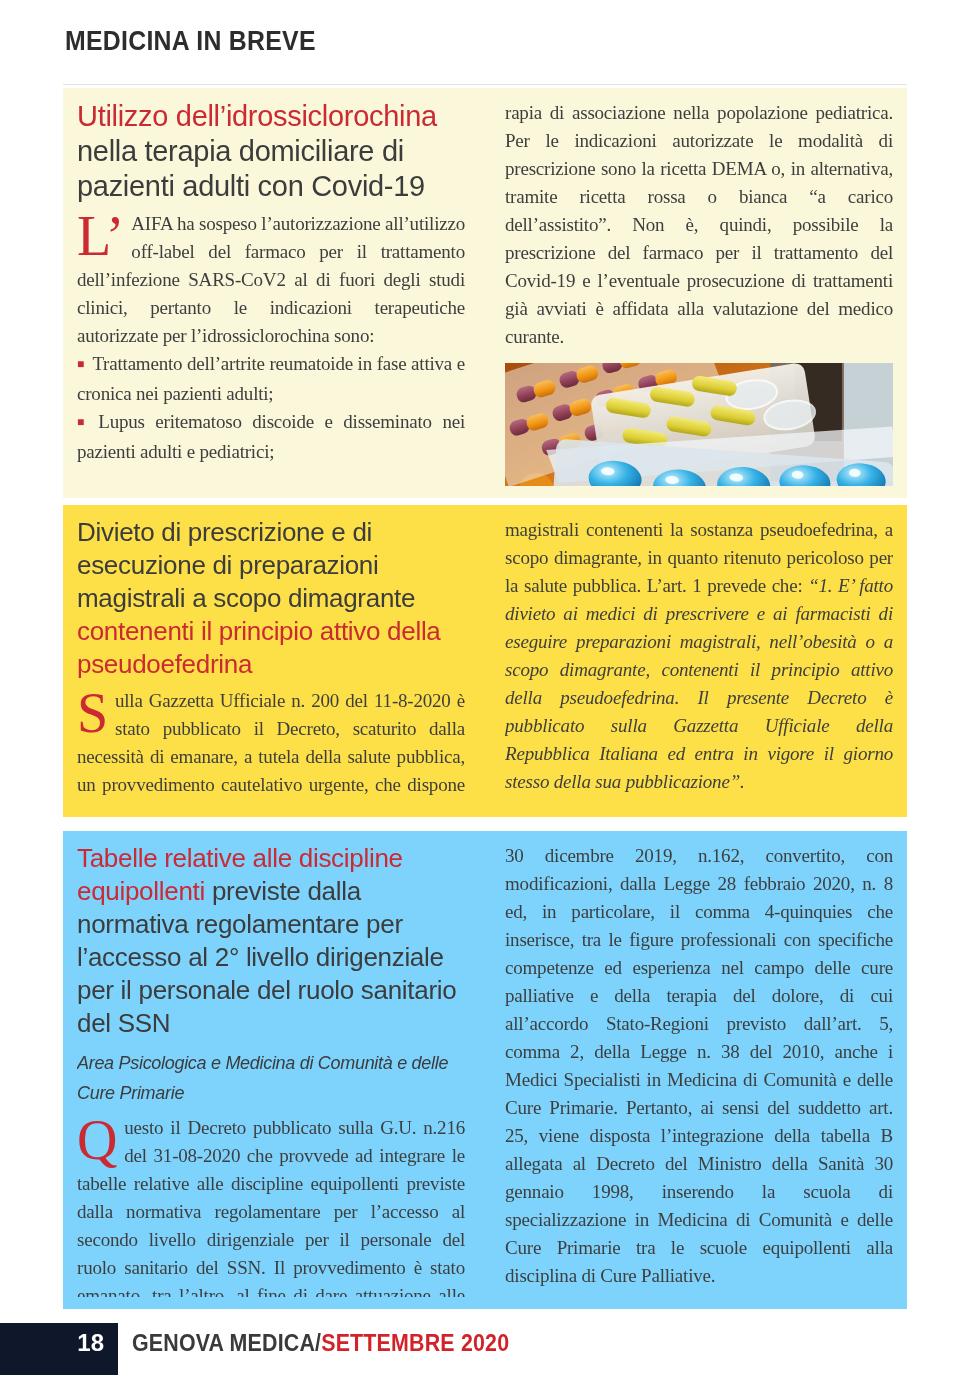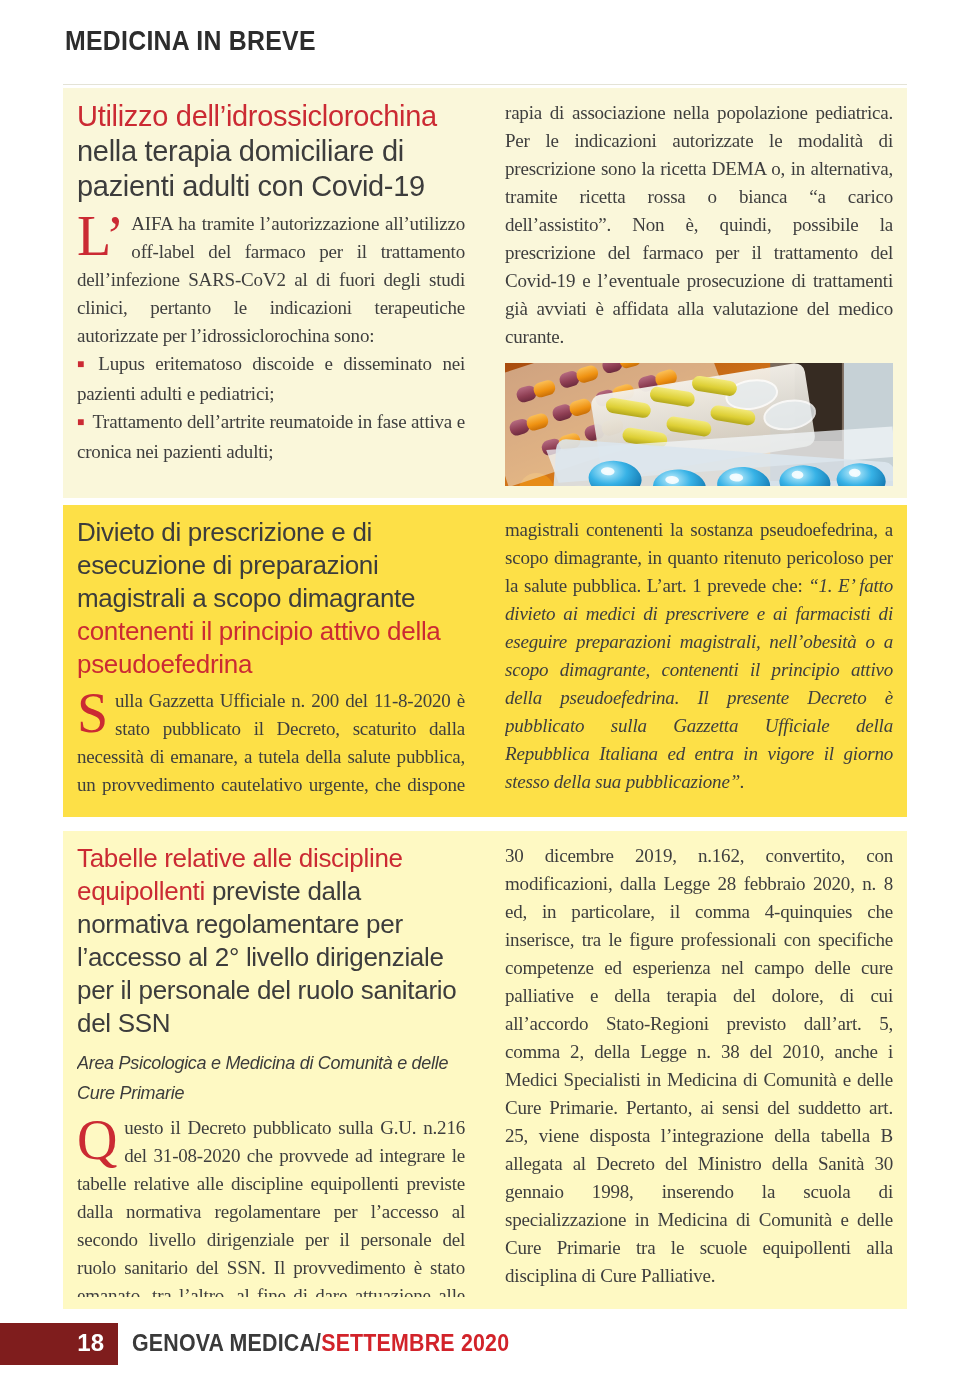--- a/index.html
+++ b/index.html
@@ -11,21 +11,21 @@
   }
   .kicker{
     position:absolute;left:65px;top:26px;
     font-size:27px;font-weight:700;color:#2d2d2d;letter-spacing:.3px;
     transform:scaleX(.92);transform-origin:left center;white-space:nowrap;
   }
   .rule{position:absolute;left:63px;top:84px;width:844px;height:1px;background:#e4e3d6;}
   .panel{position:absolute;left:63px;width:844px;box-sizing:border-box;overflow:hidden;}
   .panel-1{top:88px;height:410px;background:#faf7da;}
   .panel-2{top:505px;height:312px;background:#fde047;}
-  .panel-3{top:831px;height:478px;background:#fef9c3;}
+  .panel-3{top:831px;height:478px;background:#7dd3fc;}
   .cols{display:flex;gap:40px;padding:11px 14px 12px 14px;height:100%;box-sizing:border-box;}
   .col{flex:1 1 0;min-width:0;overflow:hidden;}
   .headline{margin:0 0 6px 0;font-weight:400;color:#3c3c3c;}
   .hl-1{font-size:29px;line-height:35px;letter-spacing:-.3px;}
   .hl-2{font-size:26px;line-height:33px;letter-spacing:-.3px;}
   .red{color:#cb2a33;}
   .body-text{
     margin:0;font-size:19px;line-height:28px;color:#3e3e3e;
     text-align:justify;letter-spacing:-.2px;font-family:Liberation Serif, serif;
   }
@@ -35,21 +35,21 @@
   }
   .bullet-item{margin:0;}
   .sq{color:#cb2a33;font-size:12px;margin-right:8px;position:relative;top:-2px;letter-spacing:0;}
   .subtitle{
     margin:8px 0 6px 0;font-style:italic;font-weight:400;
     font-size:18px;line-height:30px;color:#3c3c3c;letter-spacing:-.3px;
   }
   .quote{font-style:italic;}
   .photo{display:block;width:100%;height:152px;margin-top:12px;}
   .footer-badge{
-    position:absolute;left:0;top:1323px;width:118px;height:42px;background:#7f1d1d;
+    position:absolute;left:0;top:1323px;width:118px;height:52px;background:#0f172a;
     color:#ffffff;font-size:24px;font-weight:700;line-height:40px;
     text-align:right;padding-right:14px;box-sizing:border-box;
   }
   .footer-line{
     position:absolute;left:132px;top:1323px;height:40px;line-height:41px;
     font-size:23px;font-weight:700;letter-spacing:.2px;white-space:nowrap;
     transform:scaleX(.93);transform-origin:left center;color:#3a3a3a;
   }
   .footer-line .issue{color:#d2232a;}
 </style>
@@ -58,23 +58,23 @@
 
 <div class="page">
 
   <div class="kicker">MEDICINA IN BREVE</div>
   <div class="rule"></div>
 
   <section class="panel panel-1">
     <div class="cols">
       <div class="col">
         <h2 class="headline hl-1"><span class="red">Utilizzo dell’idrossiclorochina</span><span> nella terapia domiciliare di pazienti adulti con Covid-19</span></h2>
-        <p class="body-text"><span class="dropcap">L’</span><span>AIFA ha tramite l’autorizzazione all’utilizzo off-label del farmaco per il trattamento dell’infezione SARS-CoV2 al di fuori degli studi clinici, pertanto le indicazioni terapeutiche autorizzate per l’idrossiclorochina sono:</span></p>
+        <p class="body-text"><span class="dropcap">L’</span><span>AIFA ha sospeso l’autorizzazione all’utilizzo off-label del farmaco per il trattamento dell’infezione SARS-CoV2 al di fuori degli studi clinici, pertanto le indicazioni terapeutiche autorizzate per l’idrossiclorochina sono:</span></p>
+        <p class="body-text bullet-item"><span class="sq">■</span><span>Trattamento dell’artrite reumatoide in fase attiva e cronica nei pazienti adulti;</span></p>
         <p class="body-text bullet-item"><span class="sq">■</span><span>Lupus eritematoso discoide e disseminato nei pazienti adulti e pediatrici;</span></p>
-        <p class="body-text bullet-item"><span class="sq">■</span><span>Trattamento dell’artrite reumatoide in fase attiva e cronica nei pazienti adulti;</span></p>
 
       </div>
       <div class="col">
         <p class="body-text">rapia di associazione nella popolazione pediatrica. Per le indicazioni autorizzate le modalità di prescrizione sono la ricetta DEMA o, in alternativa, tramite ricetta rossa o bianca “a carico dell’assistito”. Non è, quindi, possibile la prescrizione del farmaco per il trattamento del Covid-19 e l’eventuale prosecuzione di trattamenti già avviati è affidata alla valutazione del medico curante.</p>
         <svg class="photo" viewBox="0 0 395 152" preserveAspectRatio="none" role="img">
           <defs>
             <linearGradient id="bgOrange" x1="0" y1="0" x2="1" y2="1">
               <stop offset="0" stop-color="#a84c0e"></stop>
                 <stop offset="55%" stop-color="#e0821c"></stop>
                 <stop offset="100%" stop-color="#ef9b26"></stop>

